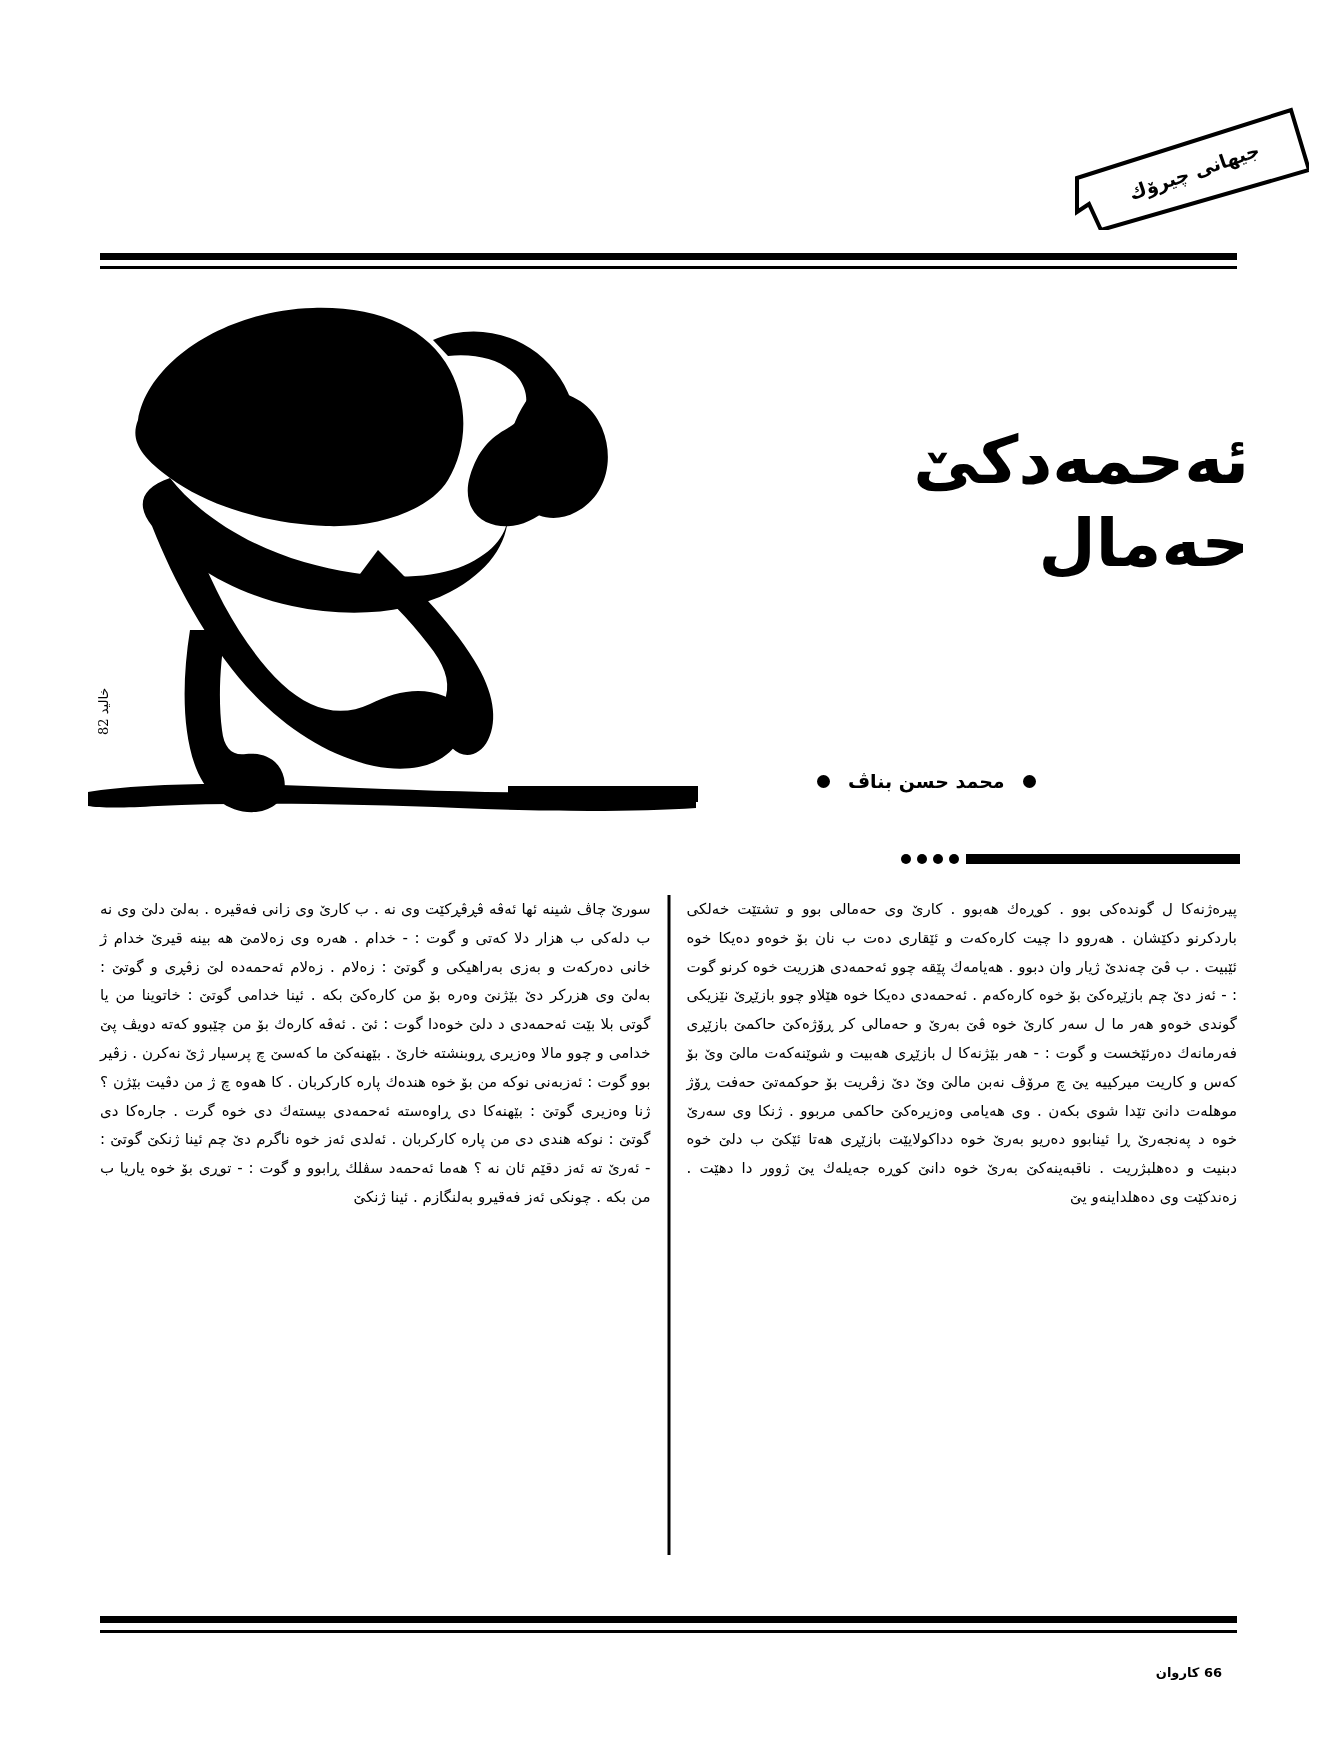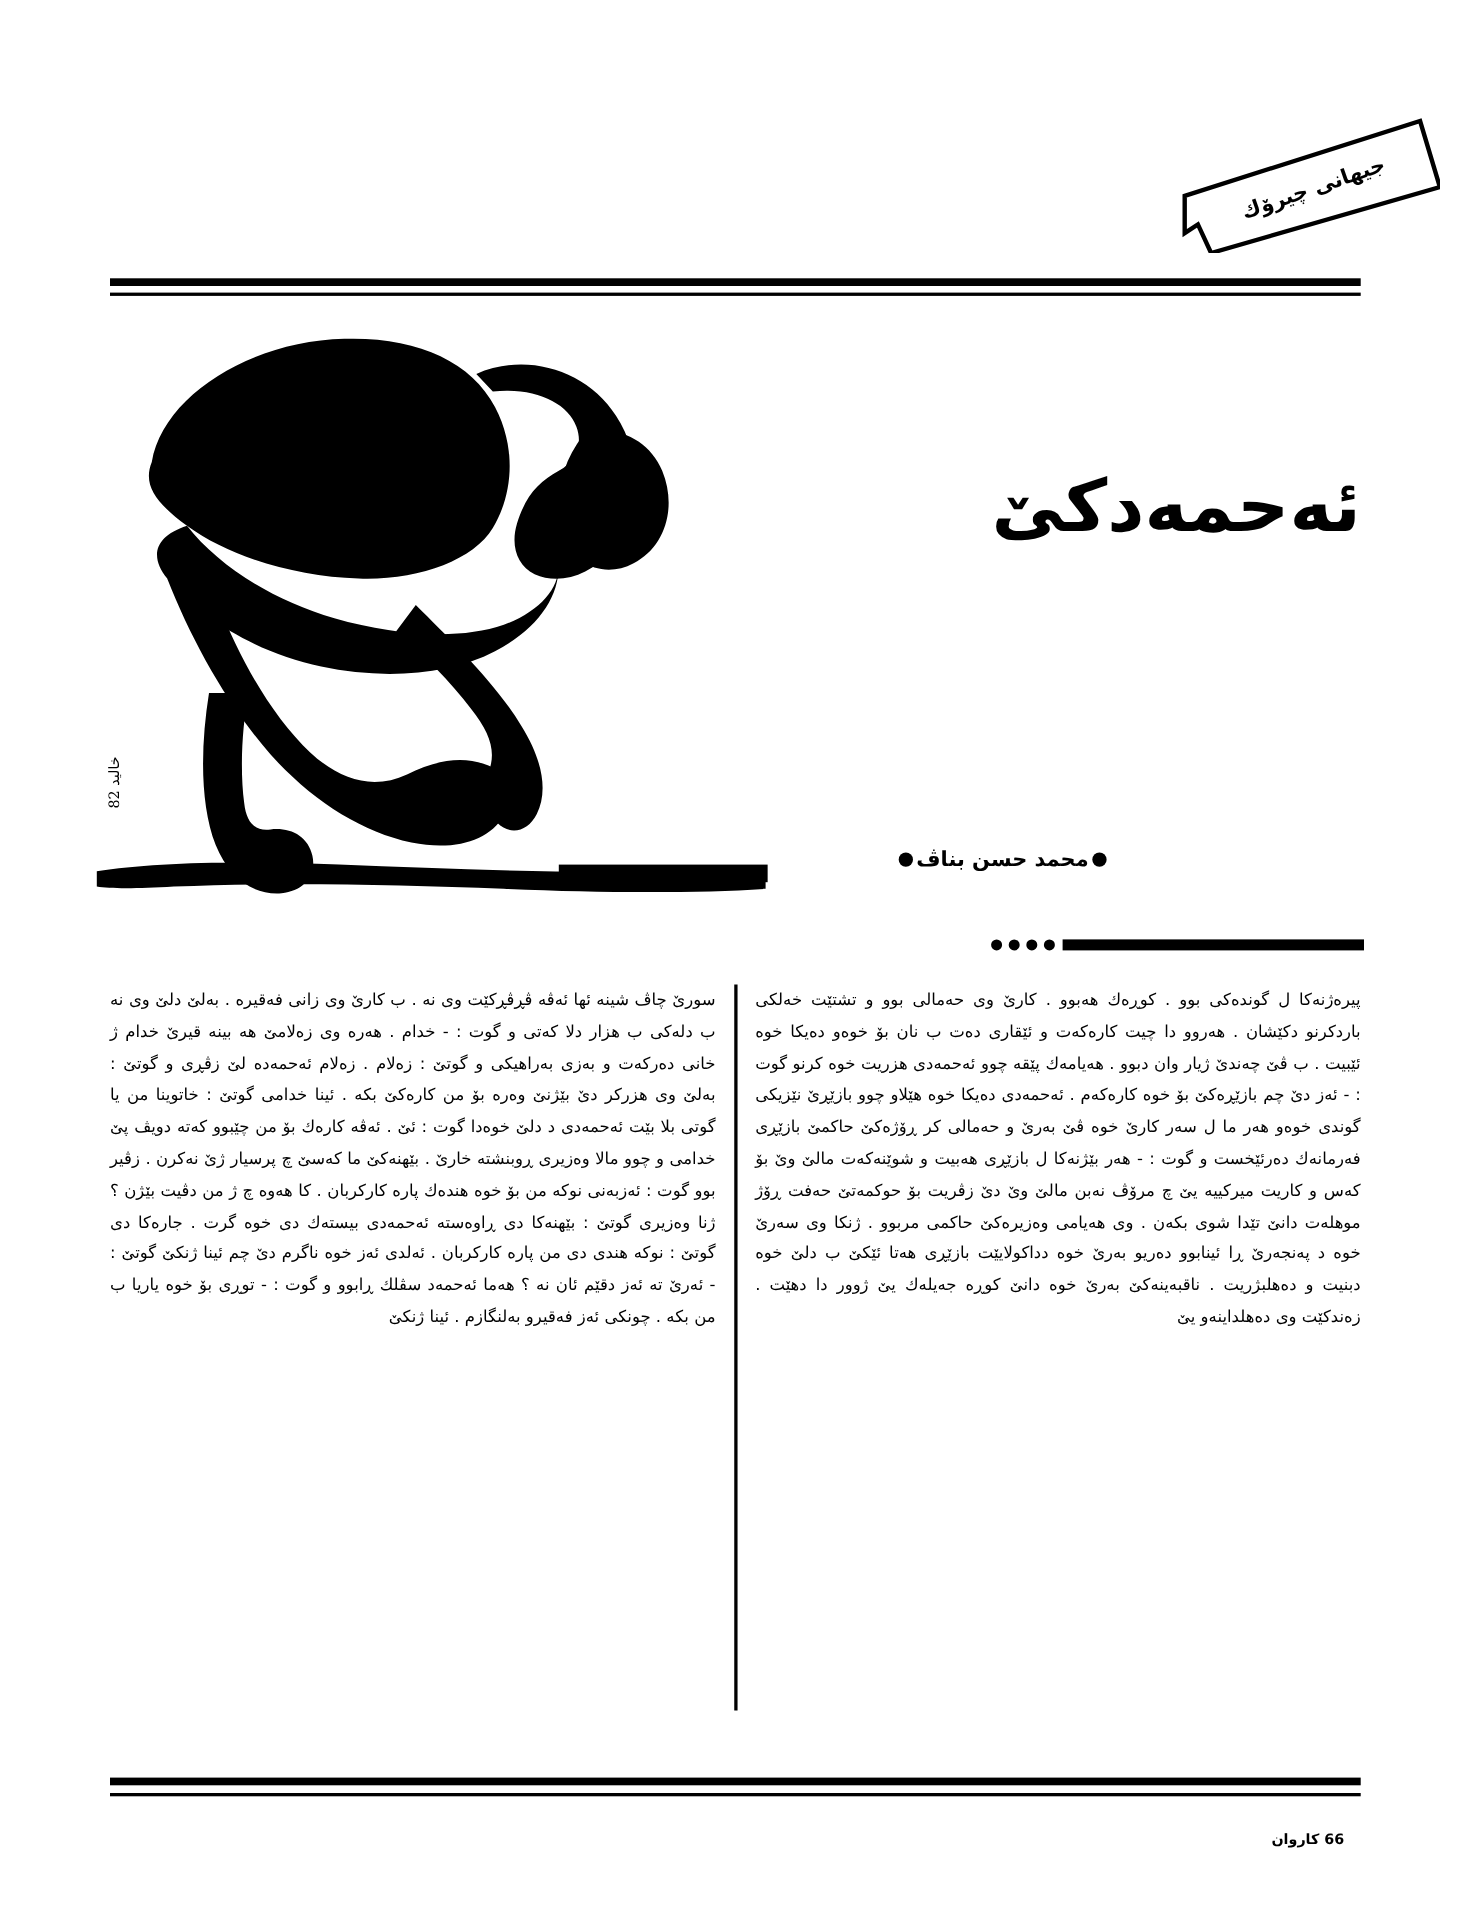--- a/index.html
+++ b/index.html
@@ -94,21 +94,21 @@
     font-size: 13px;
     transform: rotate(-90deg);
     transform-origin: 0 0;
     font-family: "DejaVu Serif", serif;
     white-space: nowrap;
   }
 
   
   .title-block {
     position: absolute;
-    right: 100px;
+    right: 88px;
     top: 420px;
     width: 540px;
     text-align: right;
     direction: rtl;
   }
   .title-line {
     font-size: 66px;
     font-weight: bold;
     line-height: 1.25;
     letter-spacing: -1px;
@@ -120,21 +120,21 @@
     right: 100px;
     top: 770px;
     width: 420px;
     text-align: right;
     direction: rtl;
     font-size: 19px;
     font-weight: bold;
     display: flex;
     justify-content: flex-end;
     align-items: center;
-    gap: 3px;
+    gap: 18px;
   }
   .bullet-dot {
     display: inline-block;
     width: 13px;
     height: 13px;
     border-radius: 50%;
     background: #000;
   }
 
   
@@ -285,20 +285,21 @@
       <circle cx="6" cy="7" r="5" fill="#000"></circle>
       <circle cx="22" cy="7" r="5" fill="#000"></circle>
       <circle cx="38" cy="7" r="5" fill="#000"></circle>
       <circle cx="54" cy="7" r="5" fill="#000"></circle>
       <rect x="66" y="2" width="274" height="10" fill="#000"></rect>
     </svg>
   </div>
 
   <div class="title-block">
     <div class="title-line">ئەحمەدكێ</div>
+    <div class="title-line">حەمال</div>
   </div>
 
   <div class="byline">
     <span class="bullet-dot"></span>
     <span>محمد حسن بناڤ</span>
     <span class="bullet-dot"></span>
   </div>
 
   <div class="columns">
     <div class="col">

